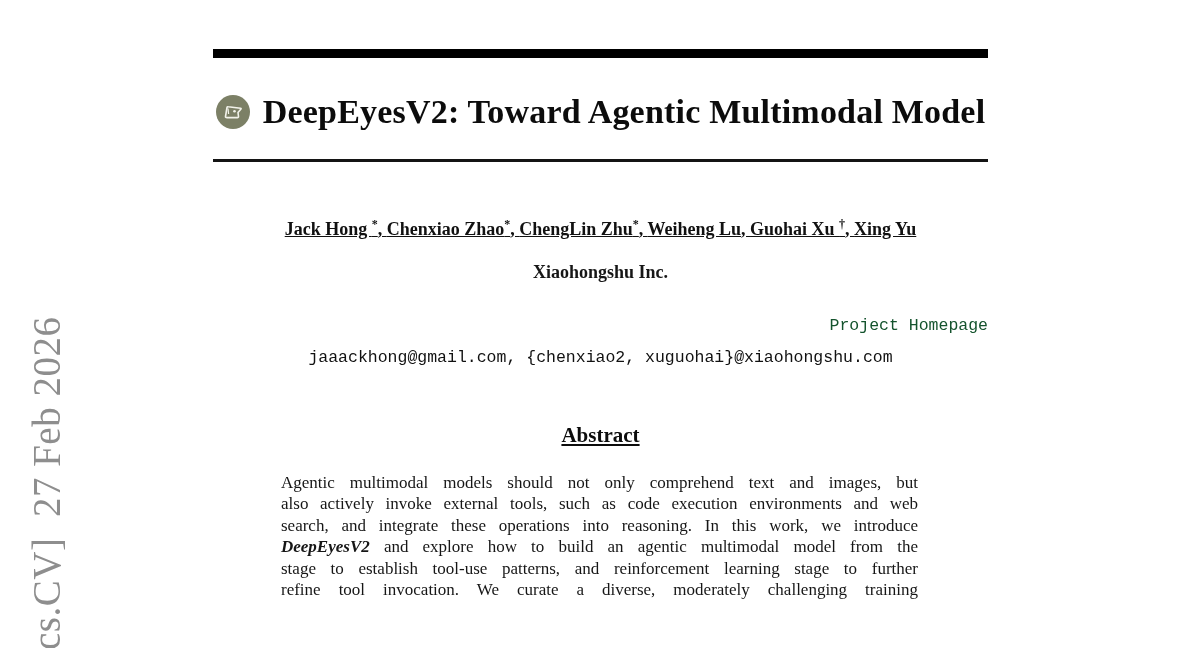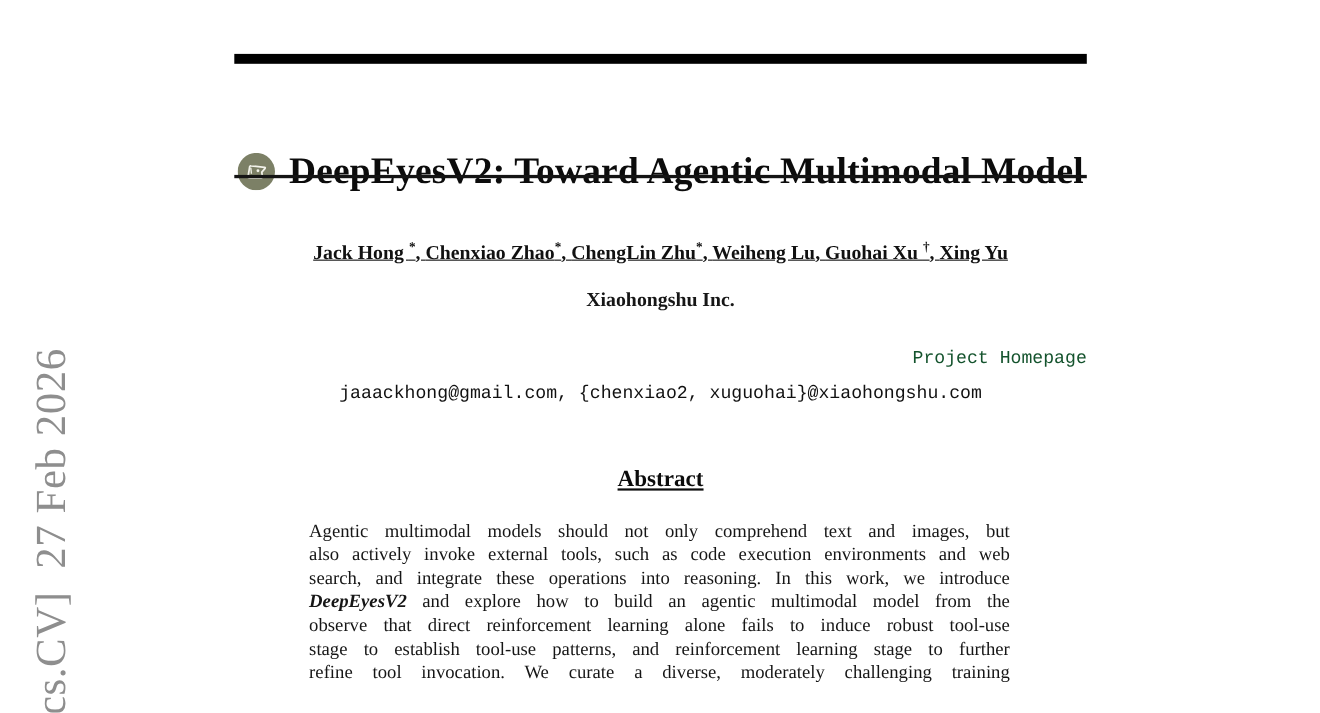--- a/index.html
+++ b/index.html
@@ -38,21 +38,20 @@
   .rule-thin {
     position:absolute; left:0; top:159px;
     width:775px; height:3px;
     background:#141414;
   }
   .title-row {
     position:absolute; left:0; top:88px;
     width:775px; height:48px;
     display:flex; align-items:center; justify-content:center;
     gap:13px;
-    margin-top:44px;
   }
   .logo { width:34px; height:34px; flex:0 0 auto; }
   .title {
     font-size:34px;
     font-weight:bold;
     letter-spacing:0.2px;
     white-space:nowrap;
     color:#0c0c0c;
   }
   .authors {
@@ -143,19 +142,18 @@
 
     <div class="emails mono">jaaackhong@gmail.com, {chenxiao2, xuguohai}@xiaohongshu.com</div>
 
     <div class="abs-heading">Abstract</div>
 
     <div class="abs-body">
       <div class="abs-line">Agentic multimodal models should not only comprehend text and images, but</div>
       <div class="abs-line">also actively invoke external tools, such as code execution environments and web</div>
       <div class="abs-line">search, and integrate these operations into reasoning. In this work, we introduce</div>
       <div class="abs-line"><span class="bi">DeepEyesV2</span><span> and explore how to build an agentic multimodal model from the</span></div>
-      <div class="abs-line">observe that direct reinforcement learning alone fails to induce robust tool-use</div>
       <div class="abs-line">stage to establish tool-use patterns, and reinforcement learning stage to further</div>
       <div class="abs-line">refine tool invocation. We curate a diverse, moderately challenging training</div>
     </div>
 
   </div>
 </div>
 
 </body></html>

